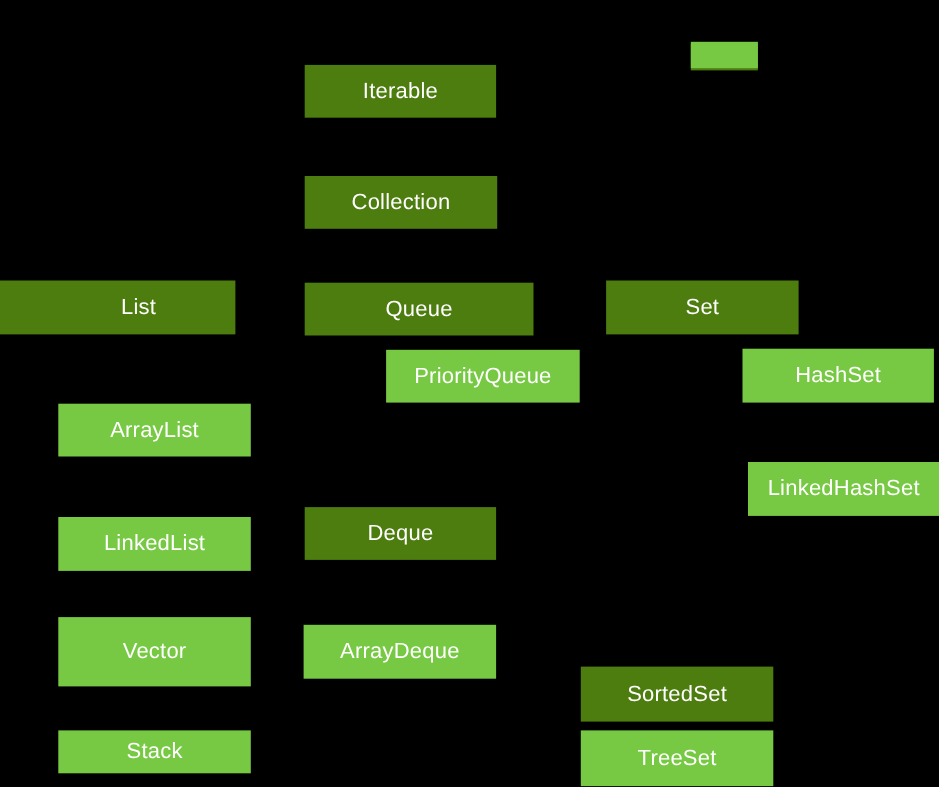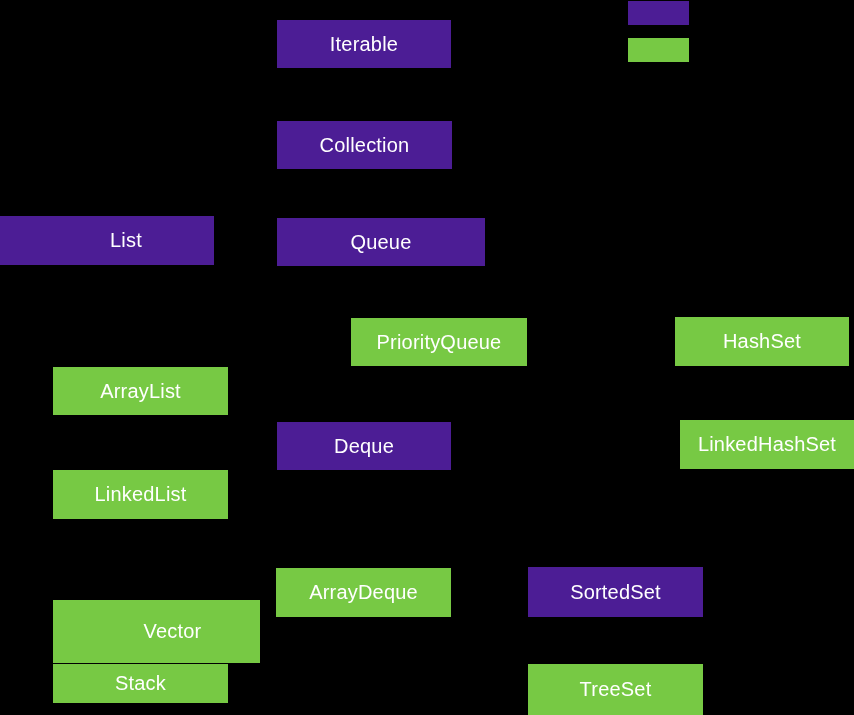--- a/index.html
+++ b/index.html
@@ -21,21 +21,21 @@
     height: 48px;
     display: flex;
     align-items: center;
     justify-content: center;
     color: #ffffff;
     font-size: 20px;
     font-weight: 400;
     letter-spacing: 0.2px;
     user-select: none;
   }
-  .kind-interface { background: #4c1d95; }
+  .kind-interface { background: #4d7c0f; margin-top: 39px; }
   .kind-class     { background: #77C944; }
 
   .swatch {
     position: absolute;
     width: 61px;
     height: 24px;
   }
 
   
   .pos-legend-interface { left: 628px; top: 1px;  }
@@ -45,21 +45,21 @@
   .pos-collection    { left: 277px; top: 121px; }
   .pos-list          { left: 0px;   top: 216px; width: 176px; height: 49px; padding-left: 38px; }
   .pos-queue         { left: 277px; top: 218px; width: 208px; }
   .pos-set           { left: 551px; top: 216px; height: 49px; }
   .pos-priorityqueue { left: 351px; top: 318px; width: 176px; }
   .pos-hashset       { left: 675px; top: 317px; width: 174px; height: 49px; }
   .pos-arraylist     { left: 53px;  top: 367px; }
   .pos-deque         { left: 277px; top: 422px; width: 174px; }
   .pos-linkedhashset { left: 680px; top: 420px; width: 174px; height: 49px; }
   .pos-linkedlist    { left: 53px;  top: 470px; height: 49px; }
-  .pos-vector        { left: 53px;  top: 600px; height: 63px; padding-left: 32px; }
+  .pos-vector        { left: 53px;  top: 561px; height: 63px; }
   .pos-arraydeque    { left: 276px; top: 568px; height: 49px; }
   .pos-sortedset     { left: 528px; top: 567px; height: 50px; }
   .pos-stack         { left: 53px;  top: 664px; height: 39px; }
   .pos-treeset       { left: 528px; top: 664px; height: 51px; }
 </style>
 </head>
 <body>
 
 <div id="canvas">
 
@@ -67,20 +67,21 @@
   <div class="swatch kind-class pos-legend-class"></div>
 
   <div class="node kind-interface pos-iterable">Iterable</div>
 
   <div class="node kind-interface pos-collection">Collection</div>
 
   <div class="node kind-interface pos-list">List</div>
 
   <div class="node kind-interface pos-queue">Queue</div>
 
+  <div class="node kind-interface pos-set">Set</div>
 
   <div class="node kind-class pos-priorityqueue">PriorityQueue</div>
 
   <div class="node kind-class pos-hashset">HashSet</div>
 
   <div class="node kind-class pos-arraylist">ArrayList</div>
 
   <div class="node kind-interface pos-deque">Deque</div>
 
   <div class="node kind-class pos-linkedhashset">LinkedHashSet</div>

